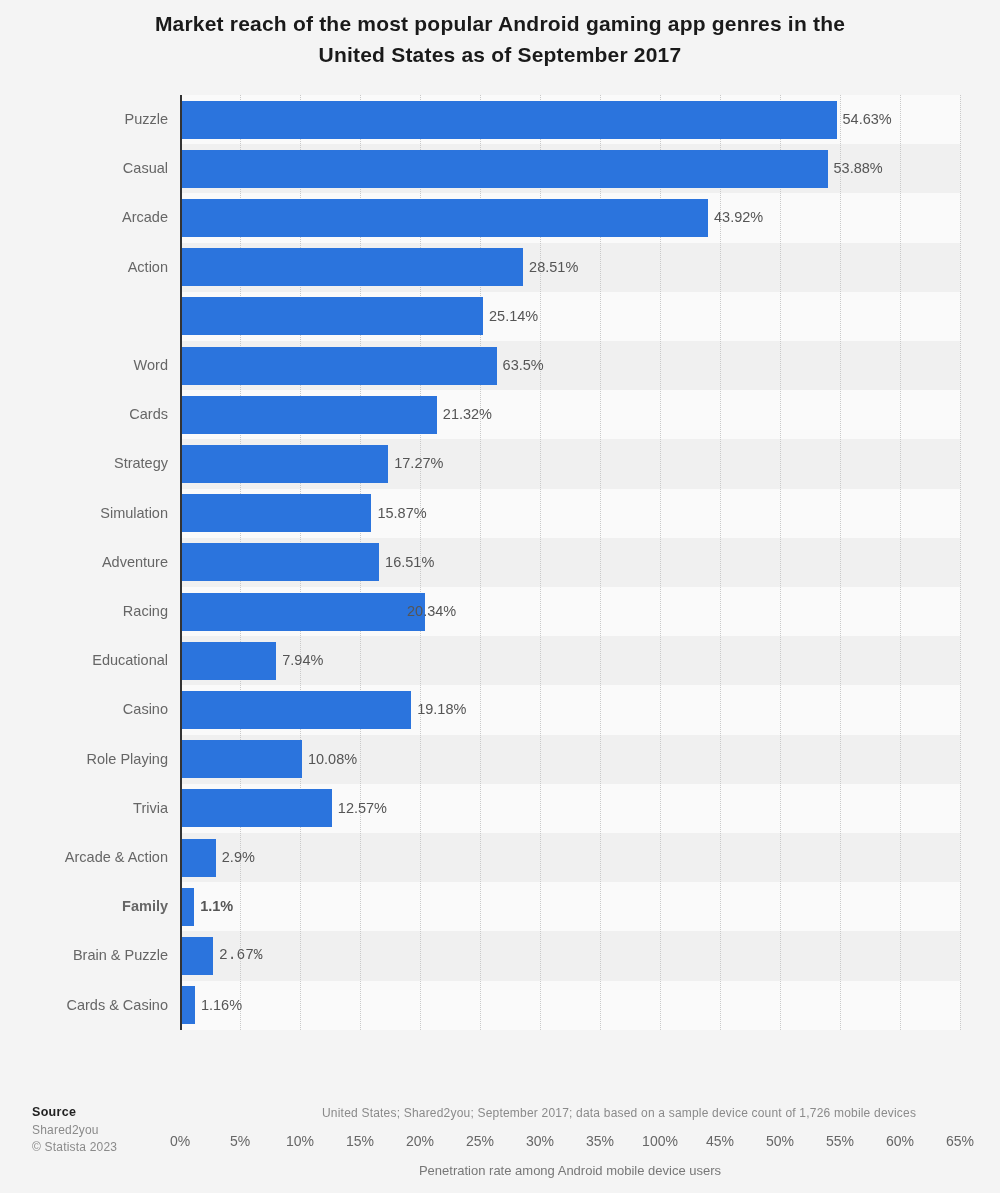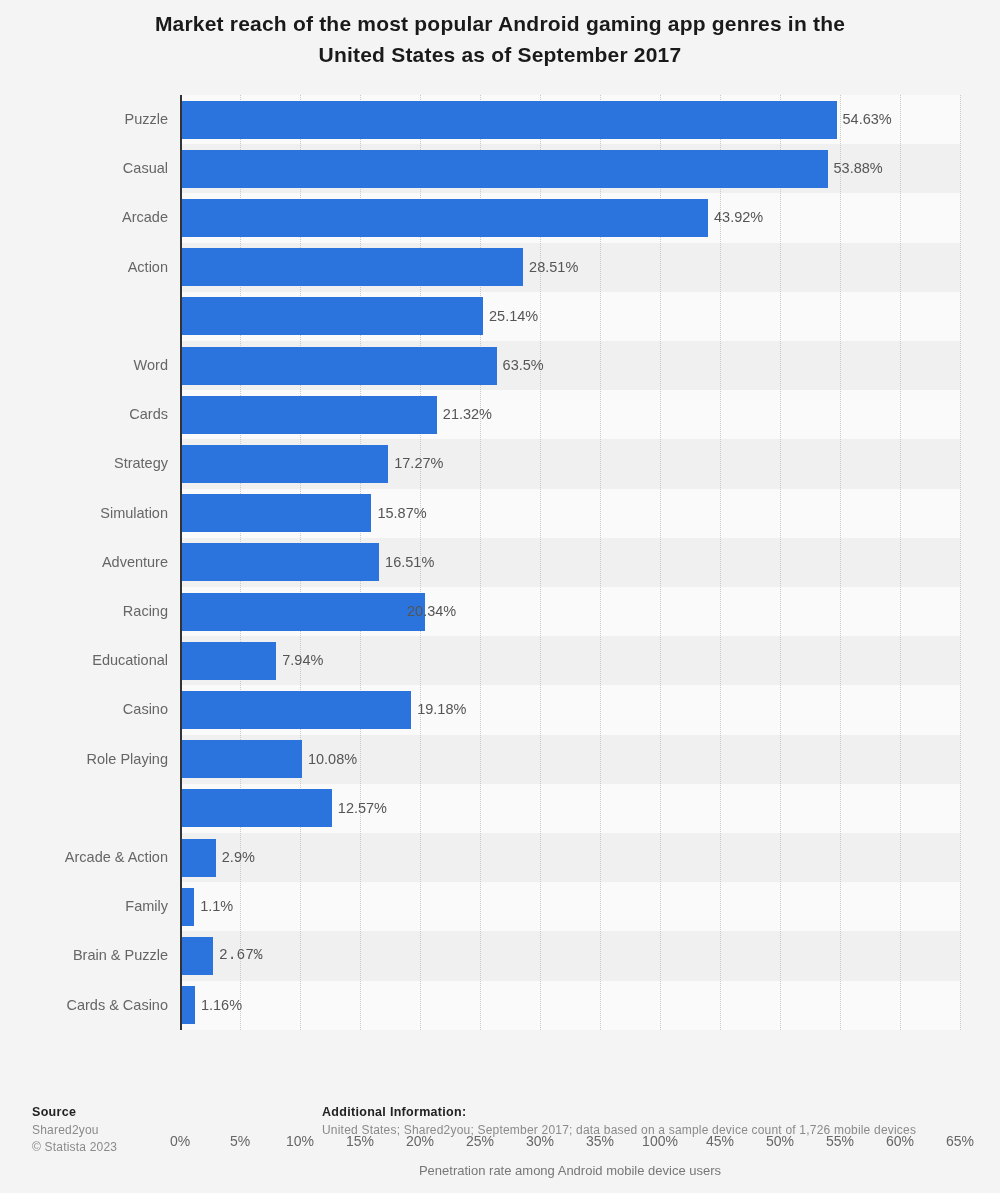--- a/index.html
+++ b/index.html
@@ -261,29 +261,30 @@
           <div class="cat-label">Casino</div>
           <div class="bar" style="width: 230.16px; background: rgb(43, 116, 221);"></div>
           <div class="bar-value" style="left: 411.16px;">19.18%</div>
         </div>
         <div class="bar-row" style="top: 639.6px;">
           <div class="cat-label">Role Playing</div>
           <div class="bar" style="width: 120.96px; background: rgb(43, 116, 221);"></div>
           <div class="bar-value" style="left: 301.96px;">10.08%</div>
         </div>
         <div class="bar-row" style="top: 688.8px;">
+          <div class="cat-label">Trivia</div>
           <div class="bar" style="width: 150.84px; background: rgb(43, 116, 221);"></div>
           <div class="bar-value" style="left: 331.84px;">12.57%</div>
         </div>
         <div class="bar-row" style="top: 738px;">
           <div class="cat-label">Arcade &amp; Action</div>
           <div class="bar" style="width: 34.8px; background: rgb(43, 116, 221);"></div>
           <div class="bar-value" style="left: 215.8px;">2.9%</div>
         </div>
-        <div class="bar-row" style="top: 787.2px;">
+        <div class="bar-row" style="top: 787.2px; font-weight: bold;">
           <div class="cat-label">Family</div>
           <div class="bar" style="width: 13.2px; background: rgb(43, 116, 221);"></div>
           <div class="bar-value" style="left: 194.2px;">1.1%</div>
         </div>
         <div class="bar-row" style="top: 836.4px;">
           <div class="cat-label">Brain &amp; Puzzle</div>
           <div class="bar" style="width: 32.04px; background: rgb(43, 116, 221);"></div>
           <div class="bar-value" style="left: 213.04px; font-family: Liberation Mono, monospace;">2.67%</div>
         </div>
         <div class="bar-row" style="top: 885.6px;">
@@ -311,18 +312,17 @@
     <div id="x-axis-title">Penetration rate among Android mobile device users</div>
   </div>
 
   <div id="footer">
     <div id="source-block">
       <div class="foot-head">Source</div>
       <div class="foot-line">Shared2you</div>
       <div class="foot-line">© Statista 2023</div>
     </div>
     <div id="info-block">
-      <div class="foot-head">Additional Information:</div>
       <div class="foot-line">United States; Shared2you; September 2017; data based on a sample device count of 1,726 mobile devices</div>
     </div>
   </div>
 
 </div>
 
 </body></html>

